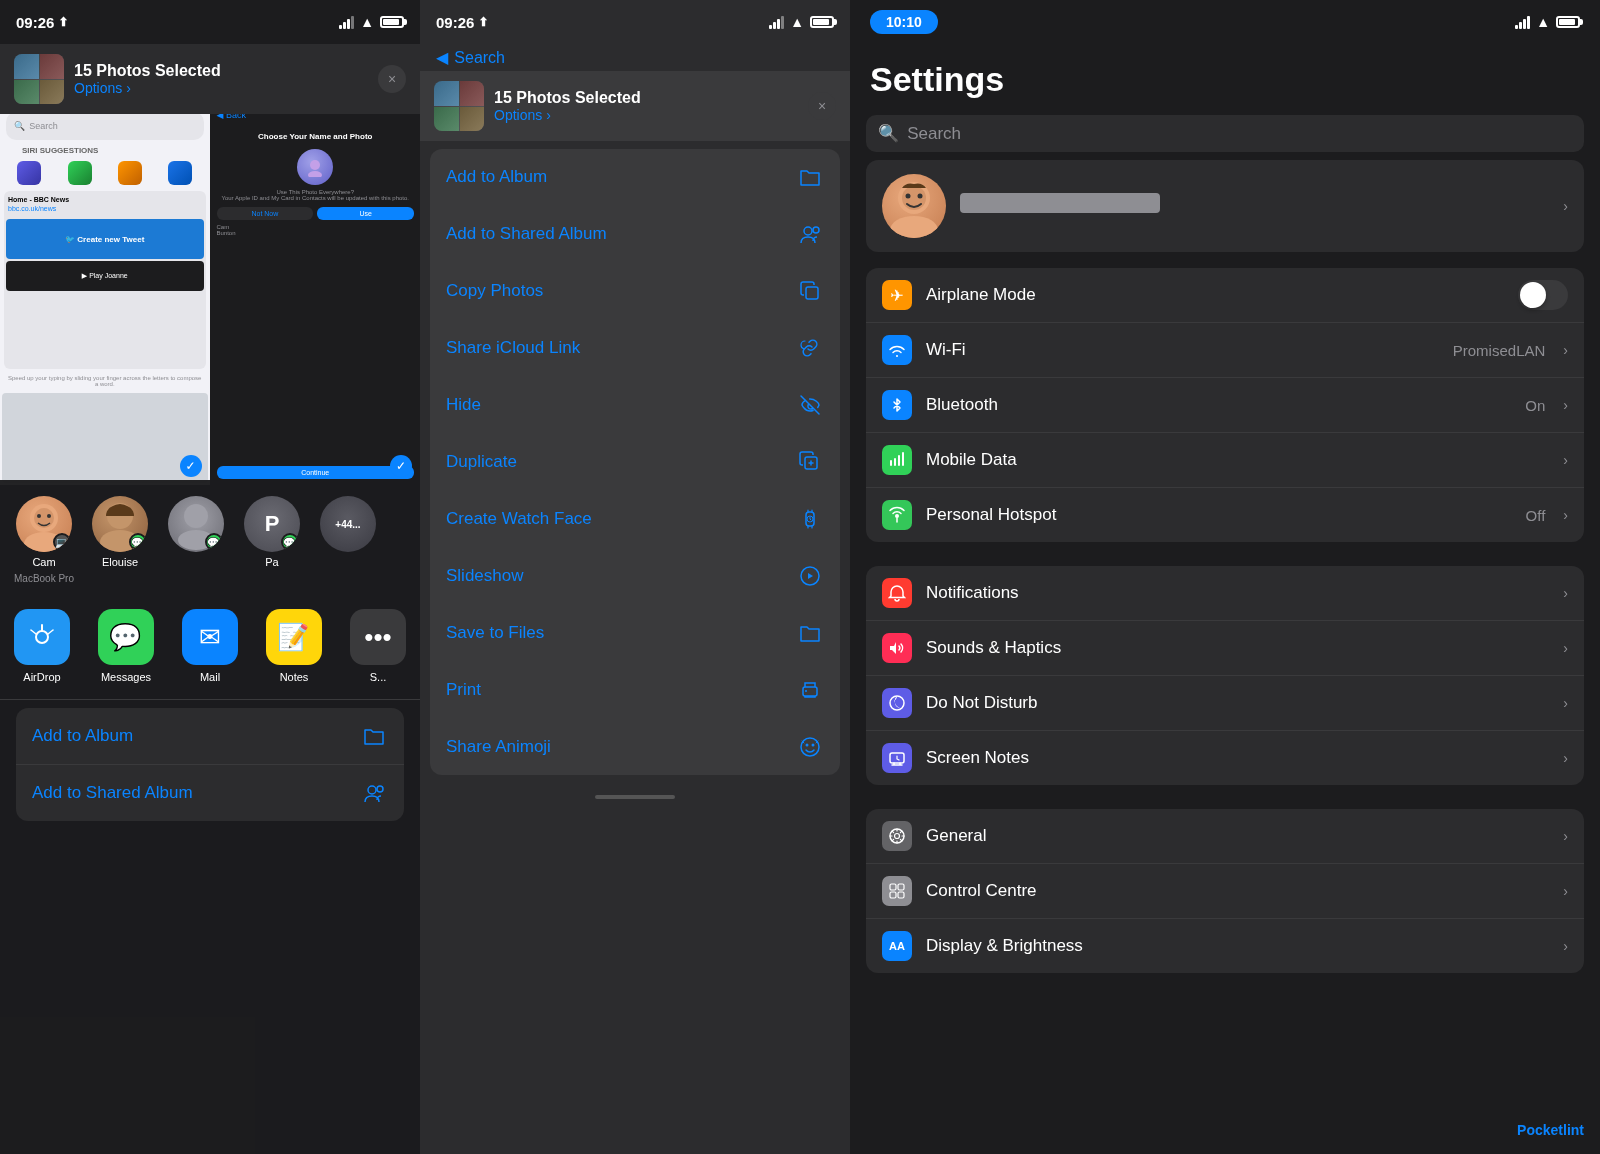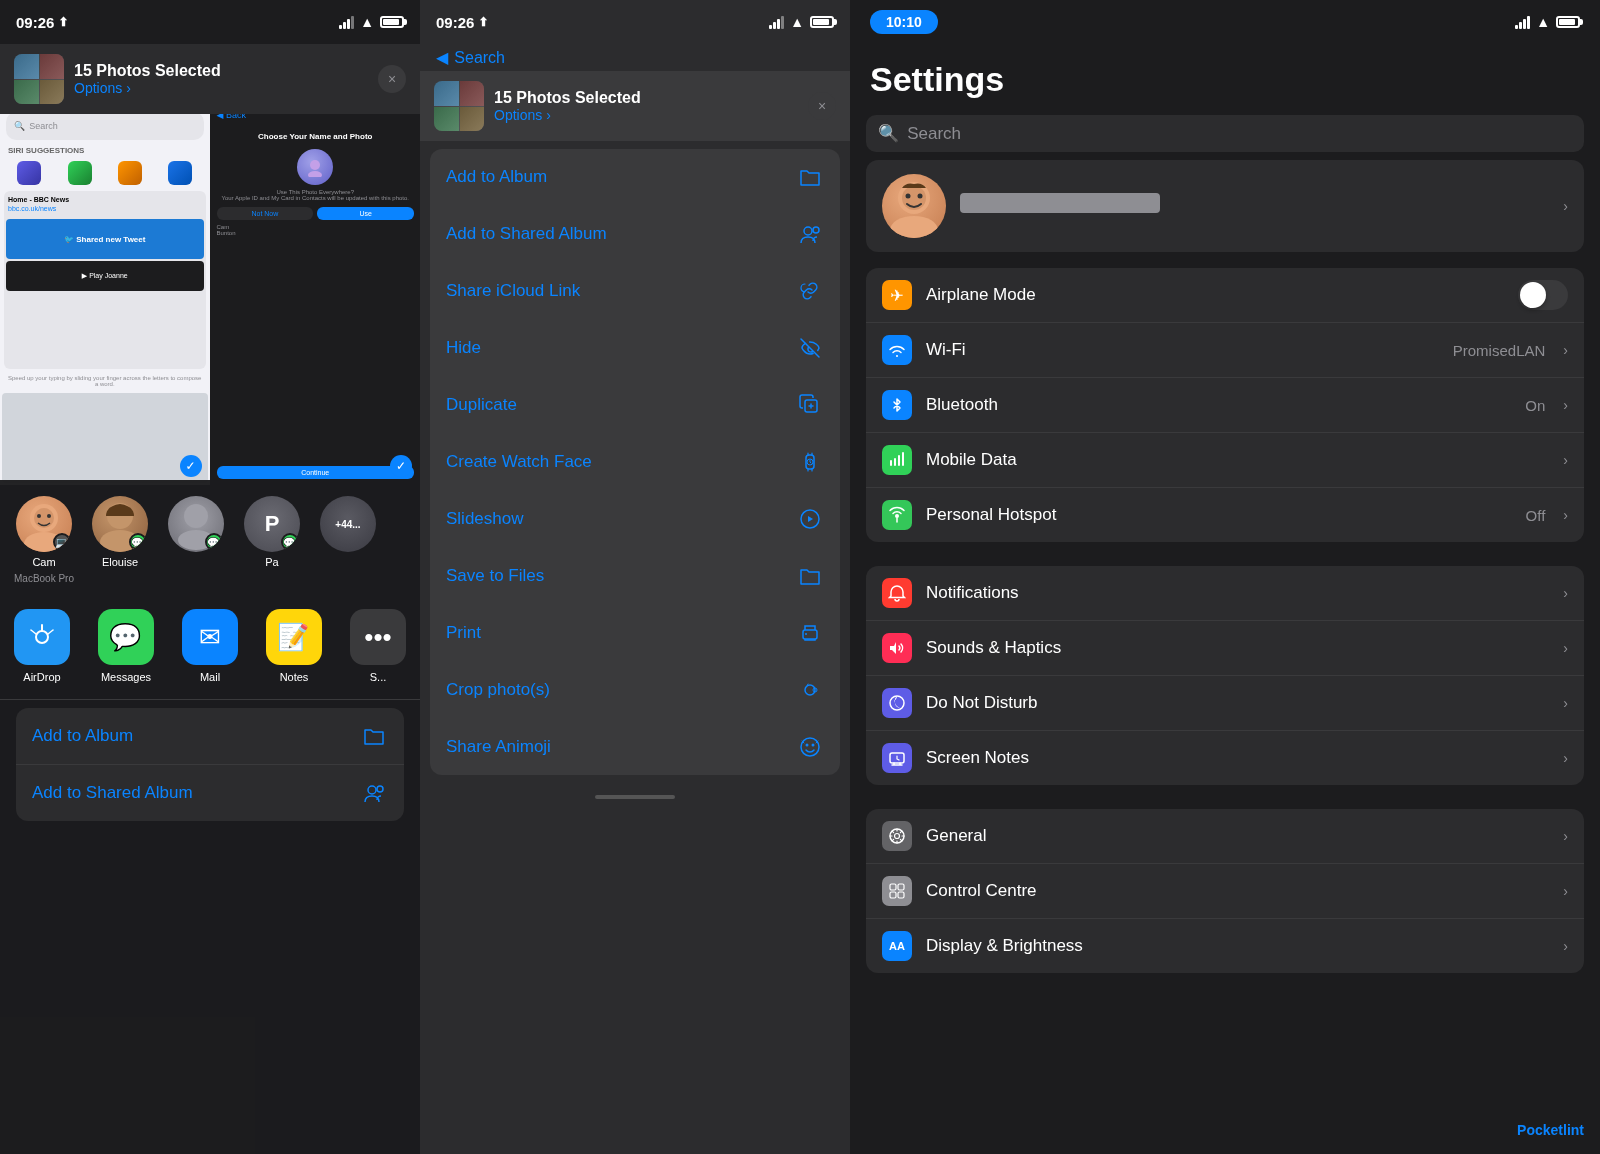--- a/index.html
+++ b/index.html
@@ -648,34 +648,34 @@
     <div style="flex:1; background:#f0f0f0; position:relative; overflow:hidden;">
       <div class="inner-screen inner-screen-white">
         <div class="inner-status" style="color:#333; background:#f0f0f0;">
           <span>20:31</span>
           <span style="color:#333;">...</span>
         </div>
         <div class="inner-search-bar">
           <span>🔍</span>
             <span>Search</span>
         </div>
-        <div style="font-size:8px; color:#666; padding:2px 8px; font-weight:600;">SIRI SUGGESTIONS</div>
+        <div style="font-size:8px; color:#666; padding:2px 22px; font-weight:600;">SIRI SUGGESTIONS</div>
         <div class="inner-app-row" style="padding: 4px 6px; gap:4px;">
           <div class="mini-app-icon" style="background:linear-gradient(135deg,#5e5ce6,#3634a3); border-radius:6px;"></div>
           <div class="mini-app-icon" style="background:linear-gradient(135deg,#30d158,#1a8030); border-radius:6px;"></div>
           <div class="mini-app-icon" style="background:linear-gradient(135deg,#ff9500,#c06000); border-radius:6px;"></div>
           <div class="mini-app-icon" style="background:linear-gradient(135deg,#1a73e8,#0050b3); border-radius:6px;"></div>
         </div>
         <div style="flex:1; background:#e5e5ea; margin:2px 4px; border-radius:6px; overflow:hidden;">
           <div style="padding:4px; font-size:7px; color:#333; line-height:1.3;">
             <div style="font-weight:600; color:#000;">Home - BBC News</div>
             <div style="color:#0a84ff;">bbc.co.uk/news</div>
           </div>
           <div style="background:#1c7ad4; height:40px; margin:2px; border-radius:4px; display:flex; align-items:center; justify-content:center;">
-            <span style="color:#fff; font-size:8px; font-weight:700;">🐦 Shared new Tweet</span>
+            <span style="color:#fff; font-size:8px; font-weight:700;">🐦 Create new Tweet</span>
           </div>
           <div style="background:#1c1c1e; height:30px; margin:2px; border-radius:4px; display:flex; align-items:center; justify-content:center;">
             <span style="color:#fff; font-size:7px;">▶ Play Joanne</span>
           </div>
         </div>
         <div style="font-size:6px; color:#8e8e93; padding:4px 6px; text-align:center;">Speed up your typing by sliding your finger across the letters to compose a word.</div>
 
         <div style="background:#d1d5db; height:90px; margin:2px; border-radius:4px; display:grid; grid-template-columns: repeat(10, 1fr); gap:1px; padding:4px;">
           
         </div>
@@ -900,20 +900,29 @@
         <div class="menu-item-icon">
           <svg width="22" height="22" viewBox="0 0 22 22" fill="none">
             <circle cx="9" cy="8" r="4" stroke="#0a84ff" stroke-width="1.5"></circle>
             <path d="M2 20c0-4 3-6 7-6s7 2 7 6" stroke="#0a84ff" stroke-width="1.5" fill="none"></path>
             <circle cx="17" cy="7" r="3" stroke="#0a84ff" stroke-width="1.5"></circle>
             <path d="M14 18c0-2 1.5-4 4-4" stroke="#0a84ff" stroke-width="1.5" fill="none"></path>
           </svg>
         </div>
       </div>
 
+      <div class="menu-item">
+        <span class="menu-item-label">Copy Photos</span>
+        <div class="menu-item-icon">
+          <svg width="22" height="22" viewBox="0 0 22 22" fill="none">
+            <rect x="7" y="7" width="12" height="12" rx="2" stroke="#0a84ff" stroke-width="1.5"></rect>
+            <path d="M5 15H4a2 2 0 01-2-2V4a2 2 0 012-2h9a2 2 0 012 2v1" stroke="#0a84ff" stroke-width="1.5"></path>
+          </svg>
+        </div>
+      </div>
 
       <div class="menu-item">
         <span class="menu-item-label">Share iCloud Link</span>
         <div class="menu-item-icon">
           <svg width="22" height="22" viewBox="0 0 22 22" fill="none">
             <path d="M9 12a4 4 0 005.66 0l2-2a4 4 0 00-5.66-5.66l-1 1" stroke="#0a84ff" stroke-width="1.5" stroke-linecap="round"></path>
             <path d="M13 10a4 4 0 00-5.66 0l-2 2a4 4 0 005.66 5.66l1-1" stroke="#0a84ff" stroke-width="1.5" stroke-linecap="round"></path>
             <path d="M6 4c-2.2 0-4 1.8-4 4a4 4 0 003 3.87" stroke="#0a84ff" stroke-width="1.2" stroke-linecap="round"></path>
           </svg>
         </div>
@@ -977,30 +986,20 @@
         <span class="menu-item-label">Print</span>
         <div class="menu-item-icon">
           <svg width="22" height="22" viewBox="0 0 22 22" fill="none">
             <rect x="4" y="8" width="14" height="9" rx="2" stroke="#0a84ff" stroke-width="1.5"></rect>
             <path d="M6 8V4h10v4M6 17v1h10v-1" stroke="#0a84ff" stroke-width="1.5"></path>
             <circle cx="7" cy="12" r="1" fill="#0a84ff"></circle>
           </svg>
         </div>
       </div>
 
-      <div class="menu-item">
-        <span class="menu-item-label">Crop photo(s)</span>
-        <div class="menu-item-icon">
-          <svg width="22" height="22" viewBox="0 0 22 22" fill="none">
-            <circle cx="11" cy="11" r="5" stroke="#0a84ff" stroke-width="1.5"></circle>
-            <circle cx="16" cy="11" r="2" stroke="#0a84ff" stroke-width="1"></circle>
-            <path d="M8 7l1-2" stroke="#0a84ff" stroke-width="1" stroke-linecap="round"></path>
-          </svg>
-        </div>
-      </div>
 
       <div class="menu-item">
         <span class="menu-item-label">Share Animoji</span>
         <div class="menu-item-icon">
           <svg width="22" height="22" viewBox="0 0 22 22" fill="none">
             <circle cx="11" cy="11" r="9" stroke="#0a84ff" stroke-width="1.5"></circle>
             <circle cx="8" cy="9" r="1.5" fill="#0a84ff"></circle>
             <circle cx="14" cy="9" r="1.5" fill="#0a84ff"></circle>
             <path d="M7 14s1.5 2 4 2 4-2 4-2" stroke="#0a84ff" stroke-width="1.5" stroke-linecap="round" fill="none"></path>
             <path d="M5 7l-2-2M17 7l2-2" stroke="#0a84ff" stroke-width="1" stroke-linecap="round"></path>

